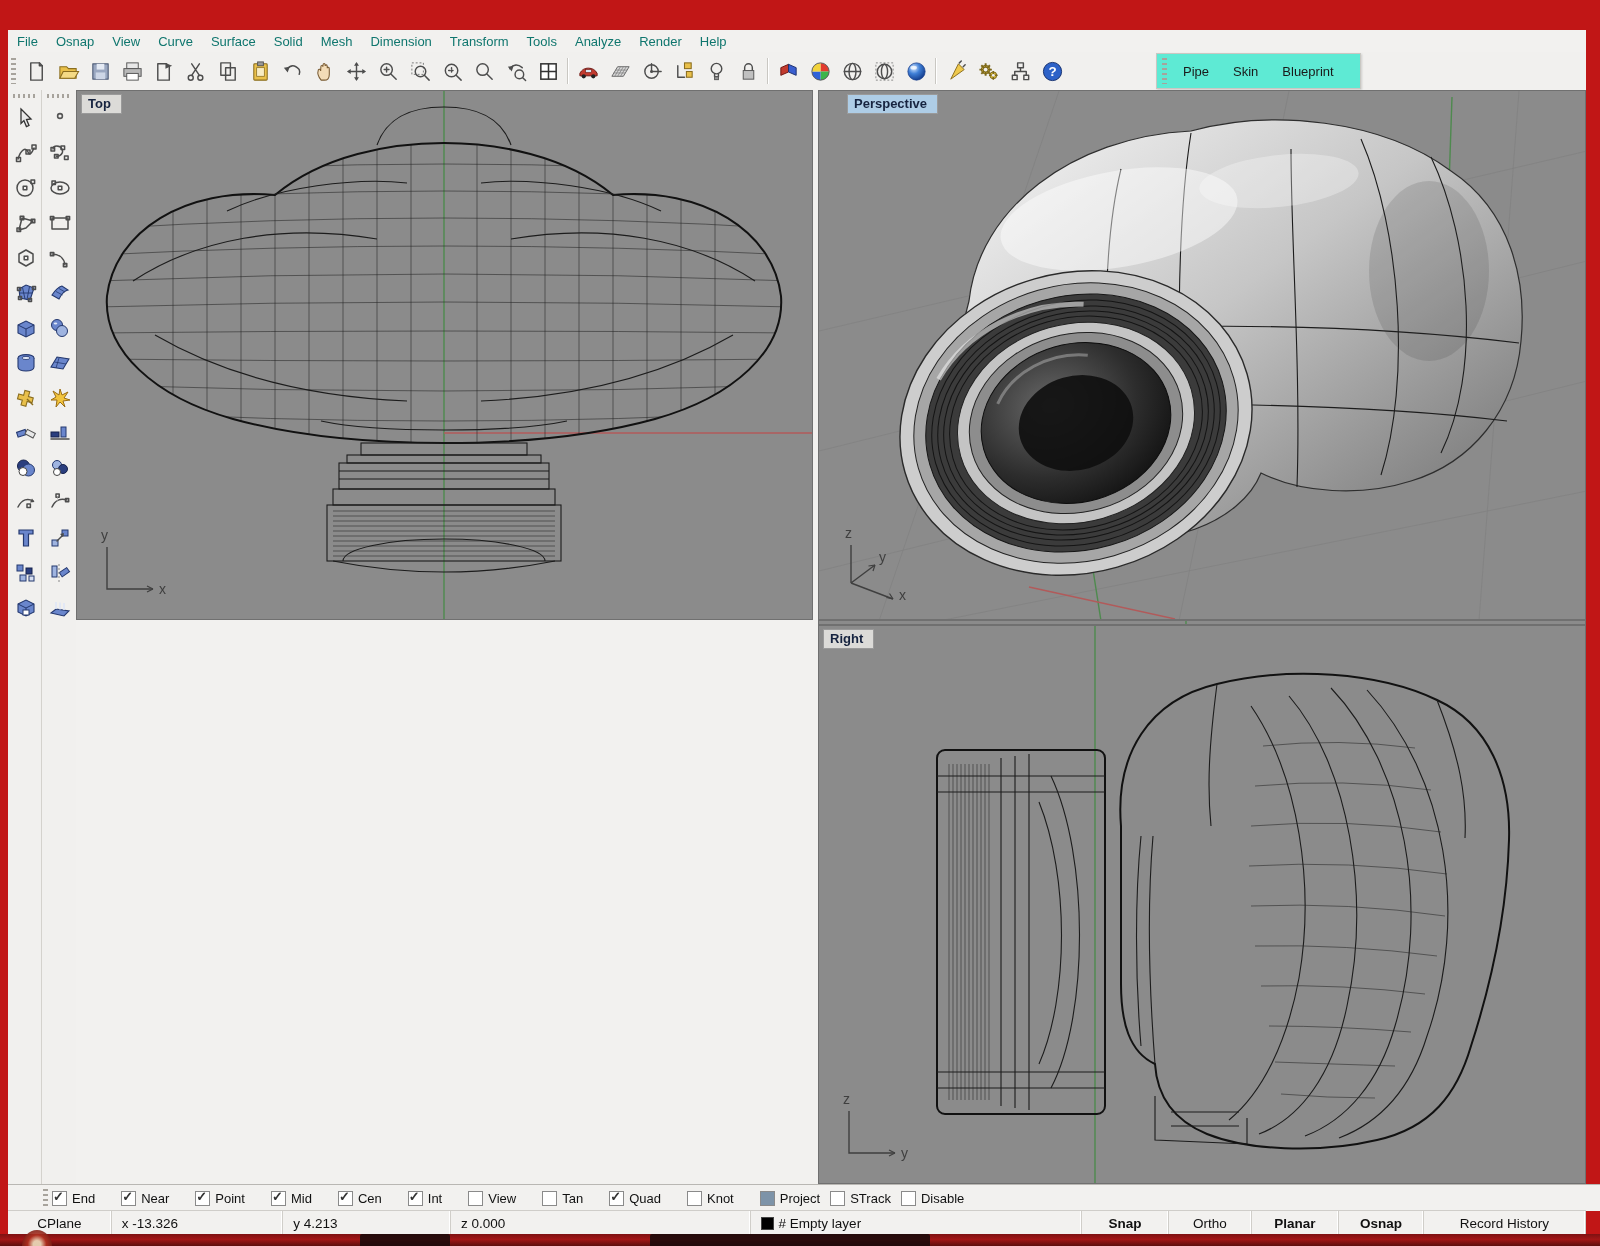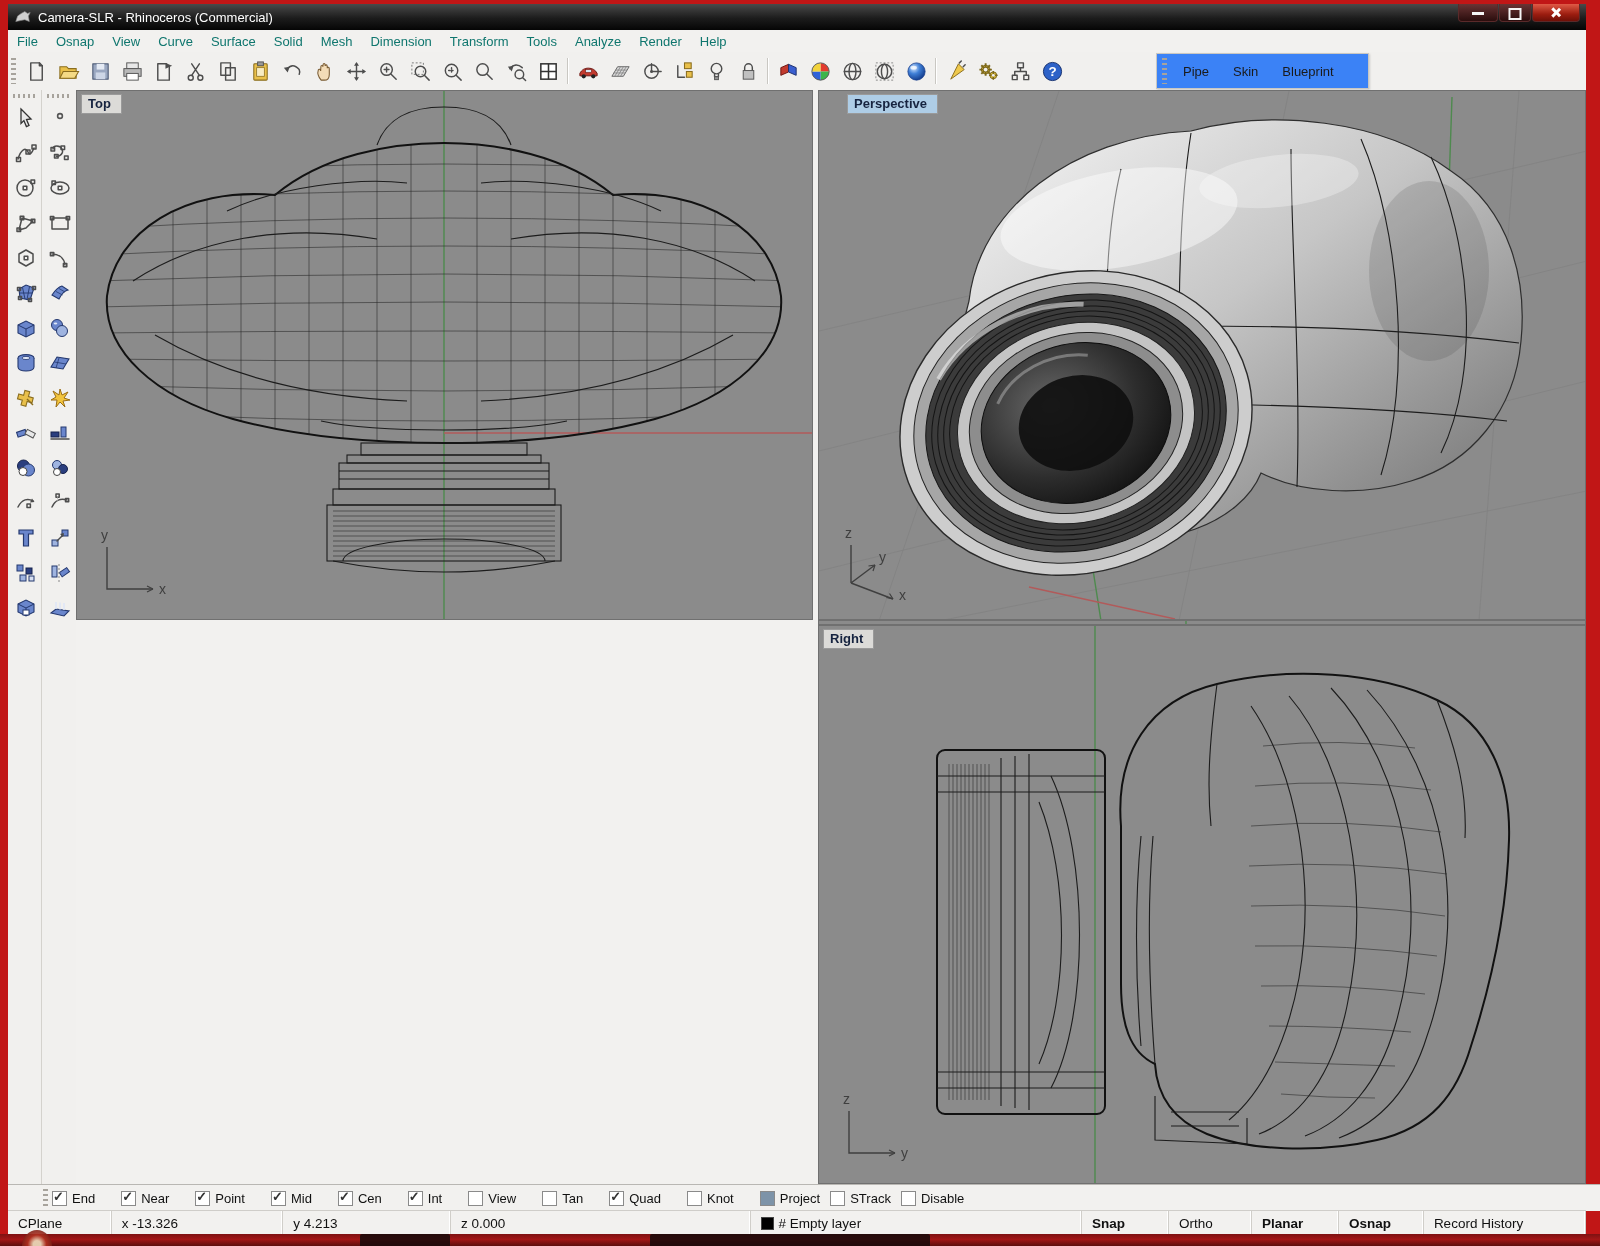--- a/index.html
+++ b/index.html
@@ -27,21 +27,21 @@
   .toolbar{position:absolute;left:8px;top:52px;width:1578px;height:38px;background:#f1f0ee;
     border-bottom:1px solid #b9b7b3;display:flex;align-items:center;}
   .grip-v{width:5px;height:26px;margin:0 4px 0 3px;
     background:repeating-linear-gradient(180deg,#a7a39c 0 2px,transparent 2px 5px);}
   .grip-h{height:4px;width:24px;margin:4px auto 2px auto;
     background:repeating-linear-gradient(90deg,#a7a39c 0 2px,transparent 2px 5px);}
   .tbtn{width:30px;height:30px;display:flex;align-items:center;justify-content:center;border:1px solid transparent;cursor:pointer;}
   .tbtn svg{width:23px;height:23px;}
   .tsep{width:1px;height:26px;background:#c9c7c2;border-right:1px solid #fff;margin:0 3px;}
   .float-tb{margin-left:88px;display:flex;align-items:center;height:34px;border:1px solid #c9c7c2;
-    background:#3b82f6;box-shadow:1px 1px 2px rgba(0,0,0,.15);padding:0 22px 0 2px;}
+    background:#5eead4;box-shadow:1px 1px 2px rgba(0,0,0,.15);padding:0 14px 0 2px;}
   .ftxt{font-size:13px;color:#1a1a1a;padding:5px 12px;cursor:pointer;}
   
   .ic{stroke:#4d4d4d;fill:none;stroke-width:1.5;stroke-linecap:round;stroke-linejoin:round;}
   .icf{fill:#4d4d4d;stroke:none;}
   .yel{fill:#e9c04a;stroke:#8a6d1f;stroke-width:1.1;}
   .blu{fill:#6a86cc;stroke:#24386e;stroke-width:1.1;}
   
   .workspace{position:absolute;left:8px;top:90px;width:1578px;height:1094px;background:#e9e8e5;}
   .sidetools{position:absolute;left:0;top:0;width:68px;height:1094px;background:#f1f0ee;border-right:1px solid #b9b7b3;}
   .tcol{position:absolute;top:0;width:33px;height:100%;}
@@ -70,21 +70,21 @@
     border-top:1px solid #b9b7b3;display:flex;align-items:center;font-size:13px;color:#111;padding-left:32px;}
   .osnapbar .grip-v{height:18px;}
   .os-item{display:flex;align-items:center;margin-right:26px;cursor:pointer;}
   .os-item.tight{margin-right:10px;}
   .cb{width:13px;height:13px;border:1px solid #8a8a8a;background:#fff;margin-right:5px;position:relative;flex:none;}
   .cb.checked::after{content:"\2713";position:absolute;left:0px;top:-3px;font-size:13px;color:#333;font-weight:bold;}
   .cb.filled{background:#7d93a8;}
   .statusbar{position:absolute;left:8px;top:1210px;width:1578px;height:24px;background:#f2f1ef;
     border-top:1px solid #cfcdc9;display:flex;align-items:stretch;font-size:13.5px;color:#111;}
   .scell{display:flex;align-items:center;padding:0 10px;border-right:1px solid #d0cec9;box-shadow:inset -1px 0 #fff;white-space:nowrap;}
-  .scell.btn{cursor:pointer;}
+  .scell.btn{cursor:pointer;justify-content:center;}
   .scell.bold{font-weight:bold;}
   .layersw{width:11px;height:11px;background:#000;border:1px solid #444;margin-right:5px;flex:none;}
   
   .taskstrip{position:absolute;left:0;top:1234px;width:1600px;height:12px;
     background:linear-gradient(#7e1212,#a31616 45%,#5e0d0d);}
   .taskstrip .tblock{position:absolute;top:0;height:12px;background:#160a0a;border-radius:2px 2px 0 0;opacity:.85;}
   .orb{position:absolute;left:22px;top:1230px;width:30px;height:16px;border-radius:50% 50% 0 0/100% 100% 0 0;
     background:radial-gradient(circle at 50% 90%,#f0e0c0 0 18%,#b03020 45%,#4a1210 100%);opacity:.9;}
 </style>
 </head>
@@ -105,38 +105,20 @@
           <stop offset="1" stop-color="#6d6d6d"></stop>
         </linearGradient>
       <radialGradient id="gGlass" cx="40%" cy="35%" r="75%">
           <stop offset="0%" stop-color="#696969"></stop>
           <stop offset="60%" stop-color="#2d2d2d"></stop>
           <stop offset="100%" stop-color="#0e0e0e"></stop>
         </radialGradient>
     </defs>
   </svg>
 
-  <div class="titlebar">
-    <svg class="rhino-logo" viewBox="0 0 20 16">
-      <path d="M2 13 L4 7 L8 4 L12 2 L15 4 L18 3 L16 7 L17 13 L12 11 L7 12 Z" fill="#cfcfcf" stroke="#888" stroke-width="0.7"></path>
-    </svg>
-    <span class="apptitle">Camera-SLR - Rhinoceros (Commercial)</span>
-    <div class="winbtns">
-      <div class="wbtn min">
-          <span class="bar"></span>
-        </div>
-      <div class="wbtn max">
-          <span class="box"></span>
-        </div>
-      <div class="wbtn close">
-          <span class="x1"></span>
-          <span class="x2"></span>
-        </div>
-    </div>
-  </div>
 
   <div class="menubar">
     <span class="menuitem">File</span>
     <span class="menuitem">Osnap</span>
     <span class="menuitem">View</span>
     <span class="menuitem">Curve</span>
     <span class="menuitem">Surface</span>
     <span class="menuitem">Solid</span>
     <span class="menuitem">Mesh</span>
     <span class="menuitem">Dimension</span>

